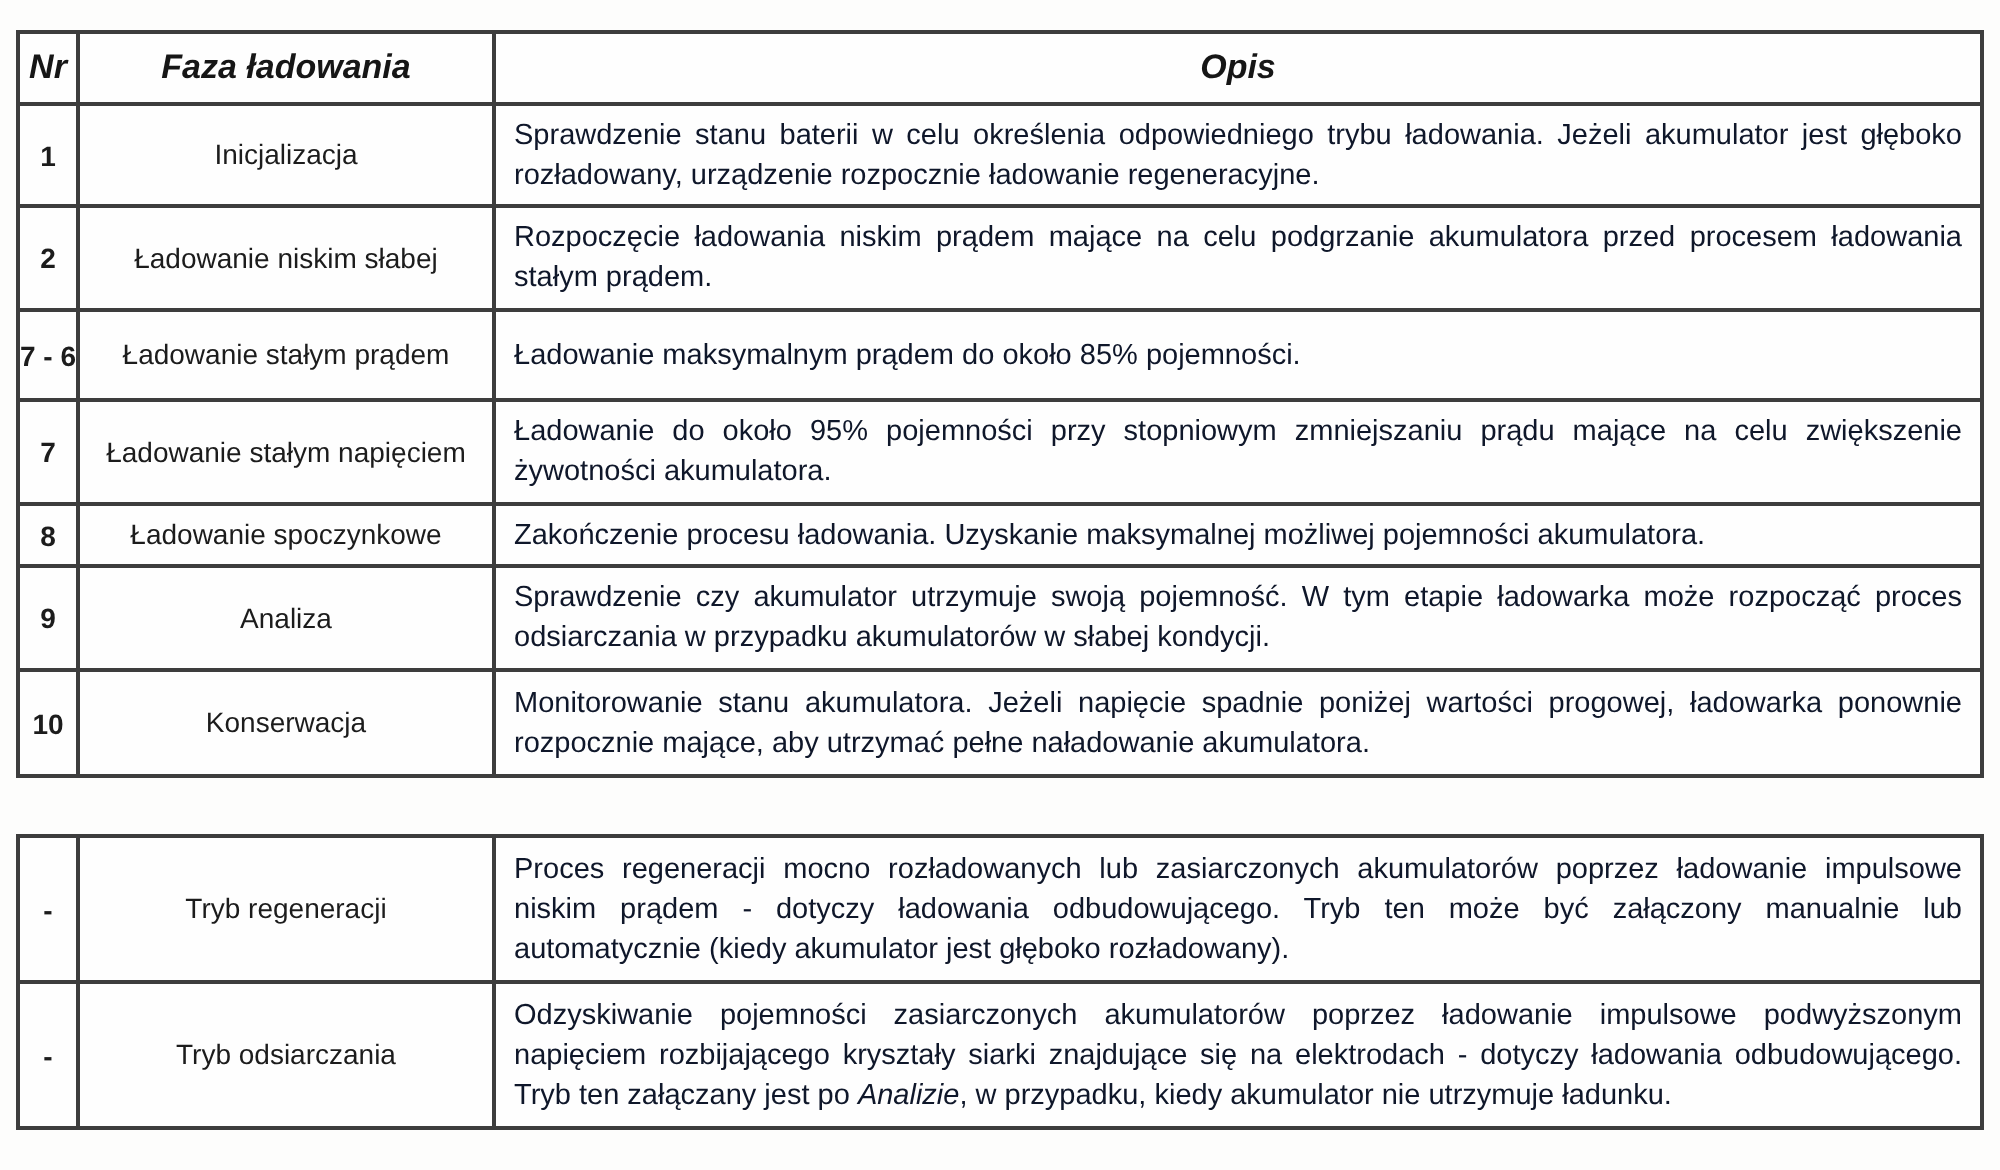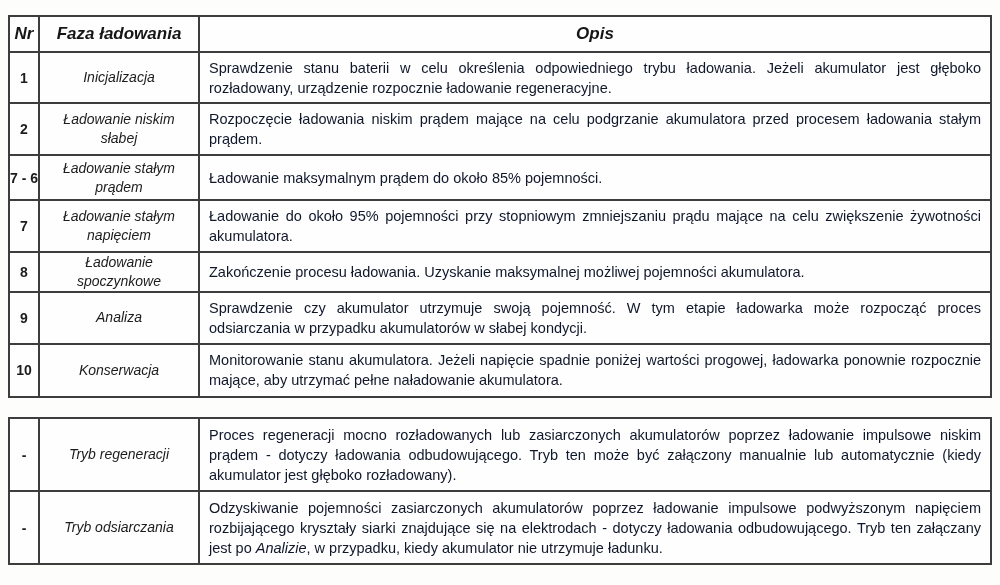--- a/index.html
+++ b/index.html
@@ -29,31 +29,30 @@
 
   .tbl th {
     font-size: 17px;
     font-weight: bold;
     font-style: italic;
     text-align: center;
     color: #161616;
   }
 
   .col-nr   { width: 30px; }
-  .col-faza { width: 160px; }
+  .col-faza { width: 208px; }
 
   .cell-nr {
     text-align: center;
     font-weight: bold;
     font-size: 14px;
     color: #1c1c1c;
   }
   .cell-faza {
     text-align: center;
-    font-style: italic;
     font-size: 14px;
     padding: 0 8px;
     line-height: 1.35;
     color: #1c1c1c;
     border-radius: 14px;
   }
   .cell-opis {
     text-align: justify;
     font-size: 14.5px;
     line-height: 1.38;

